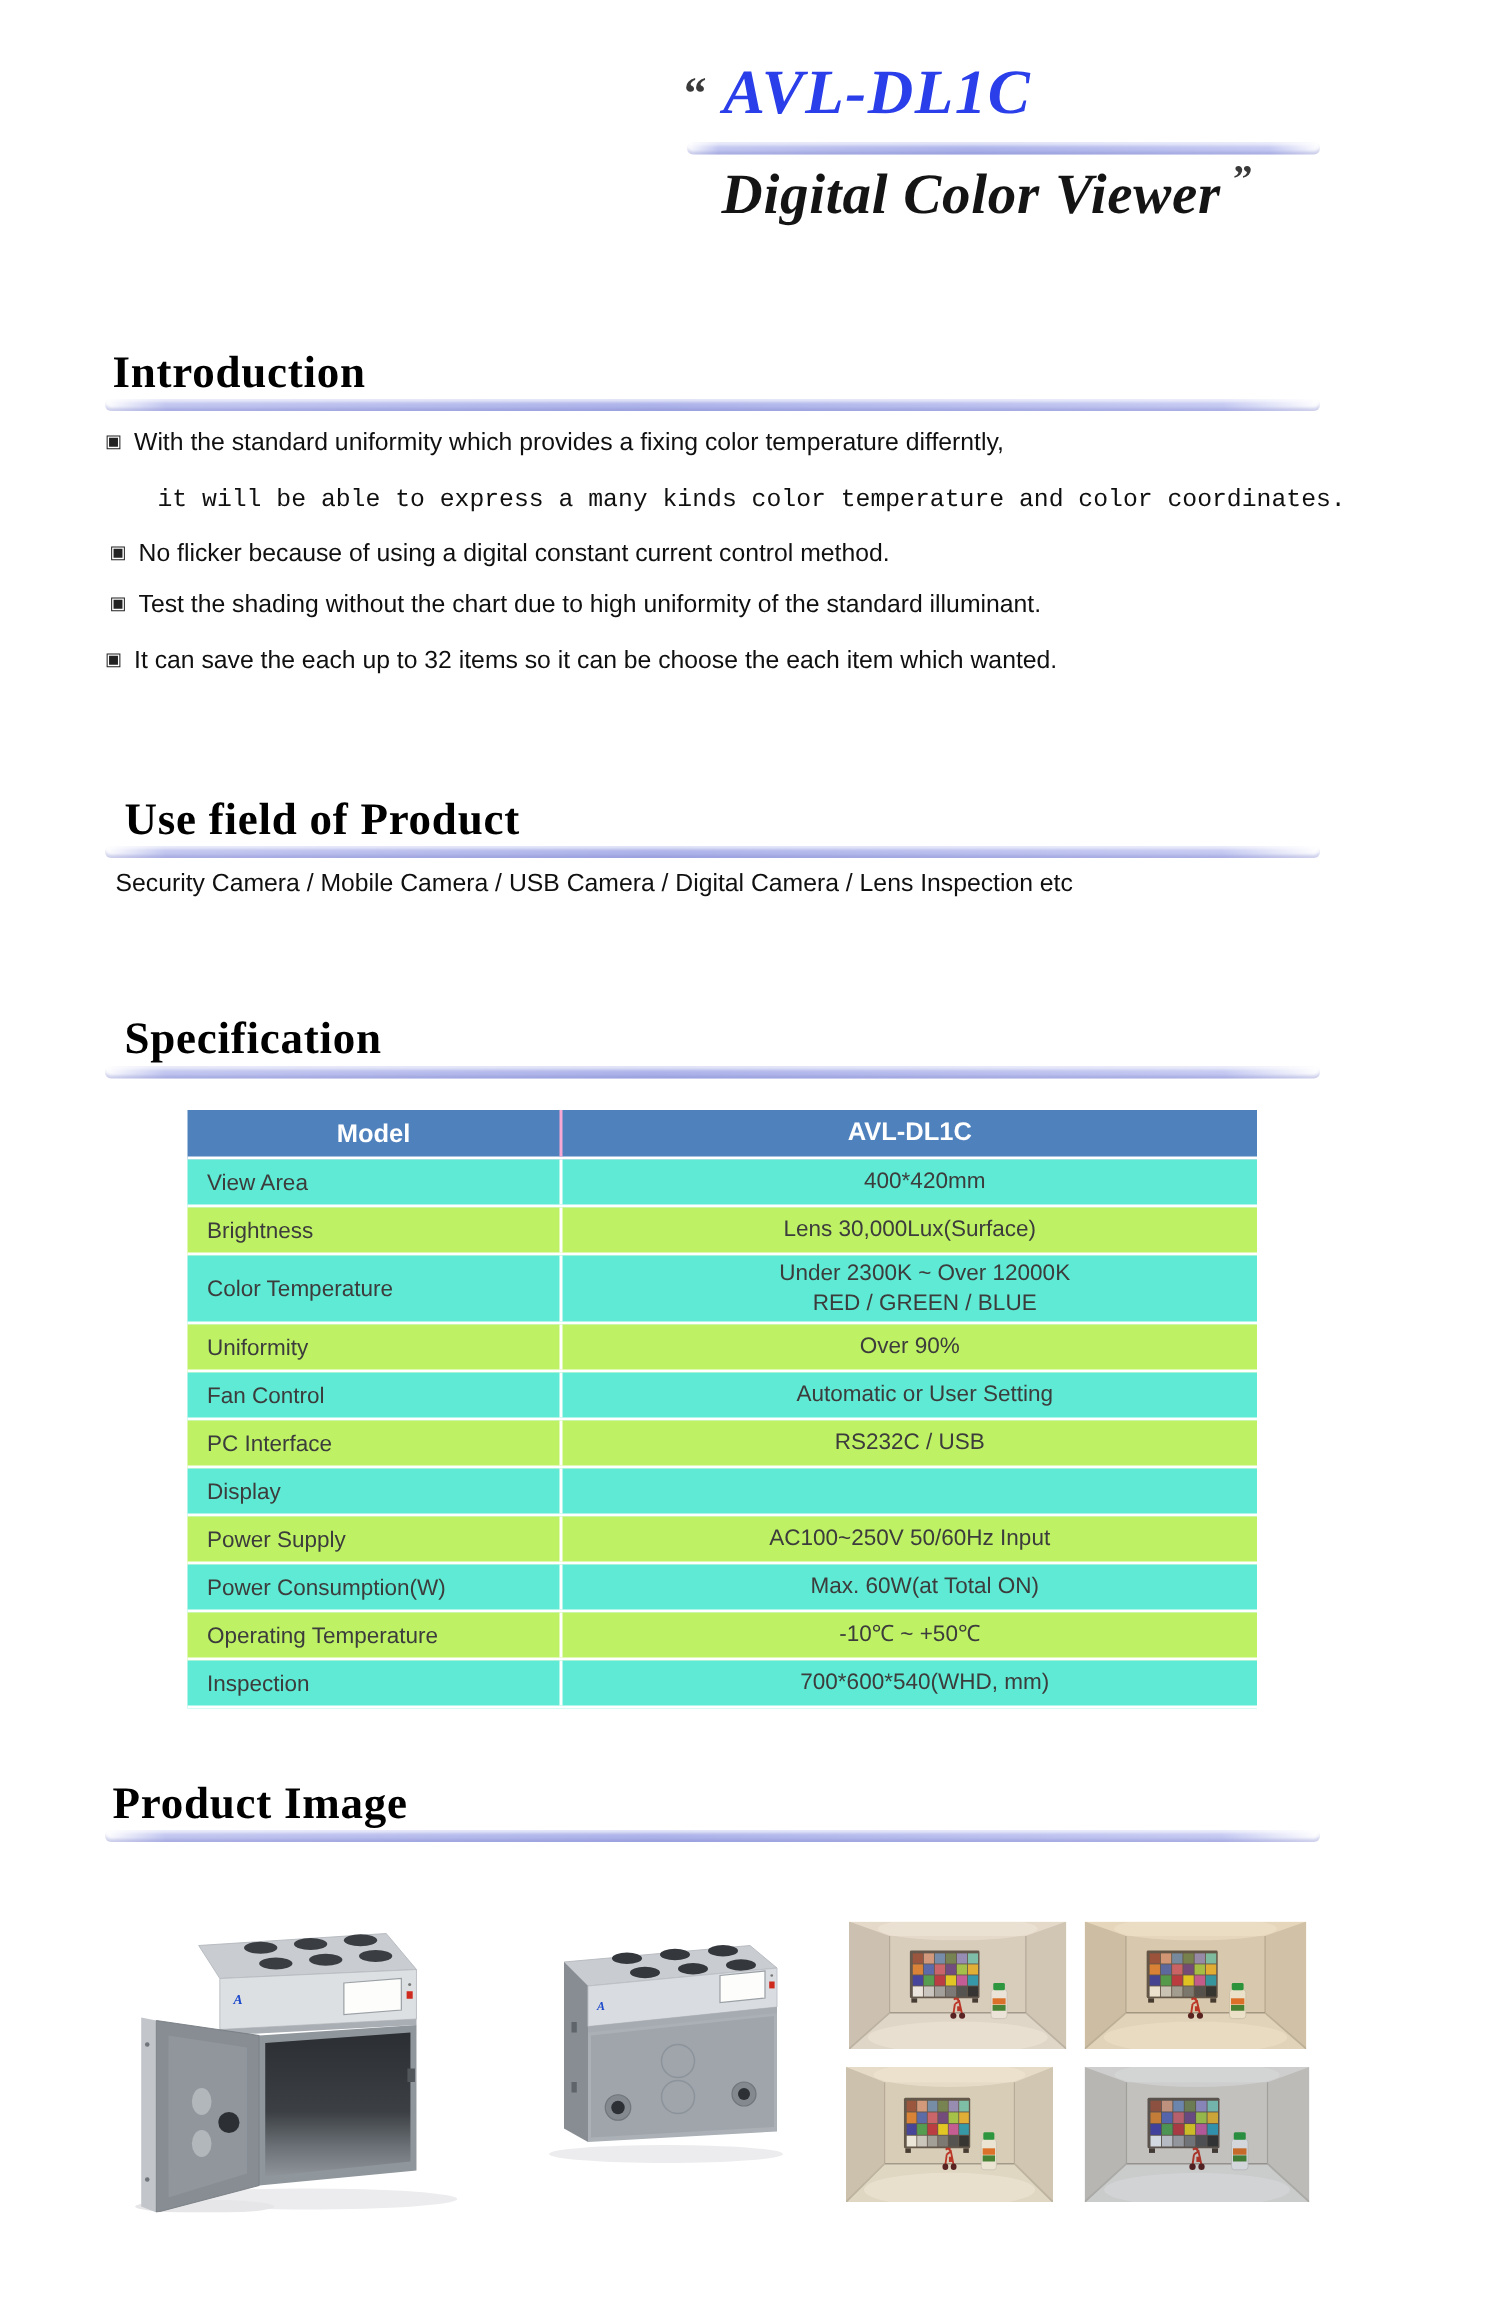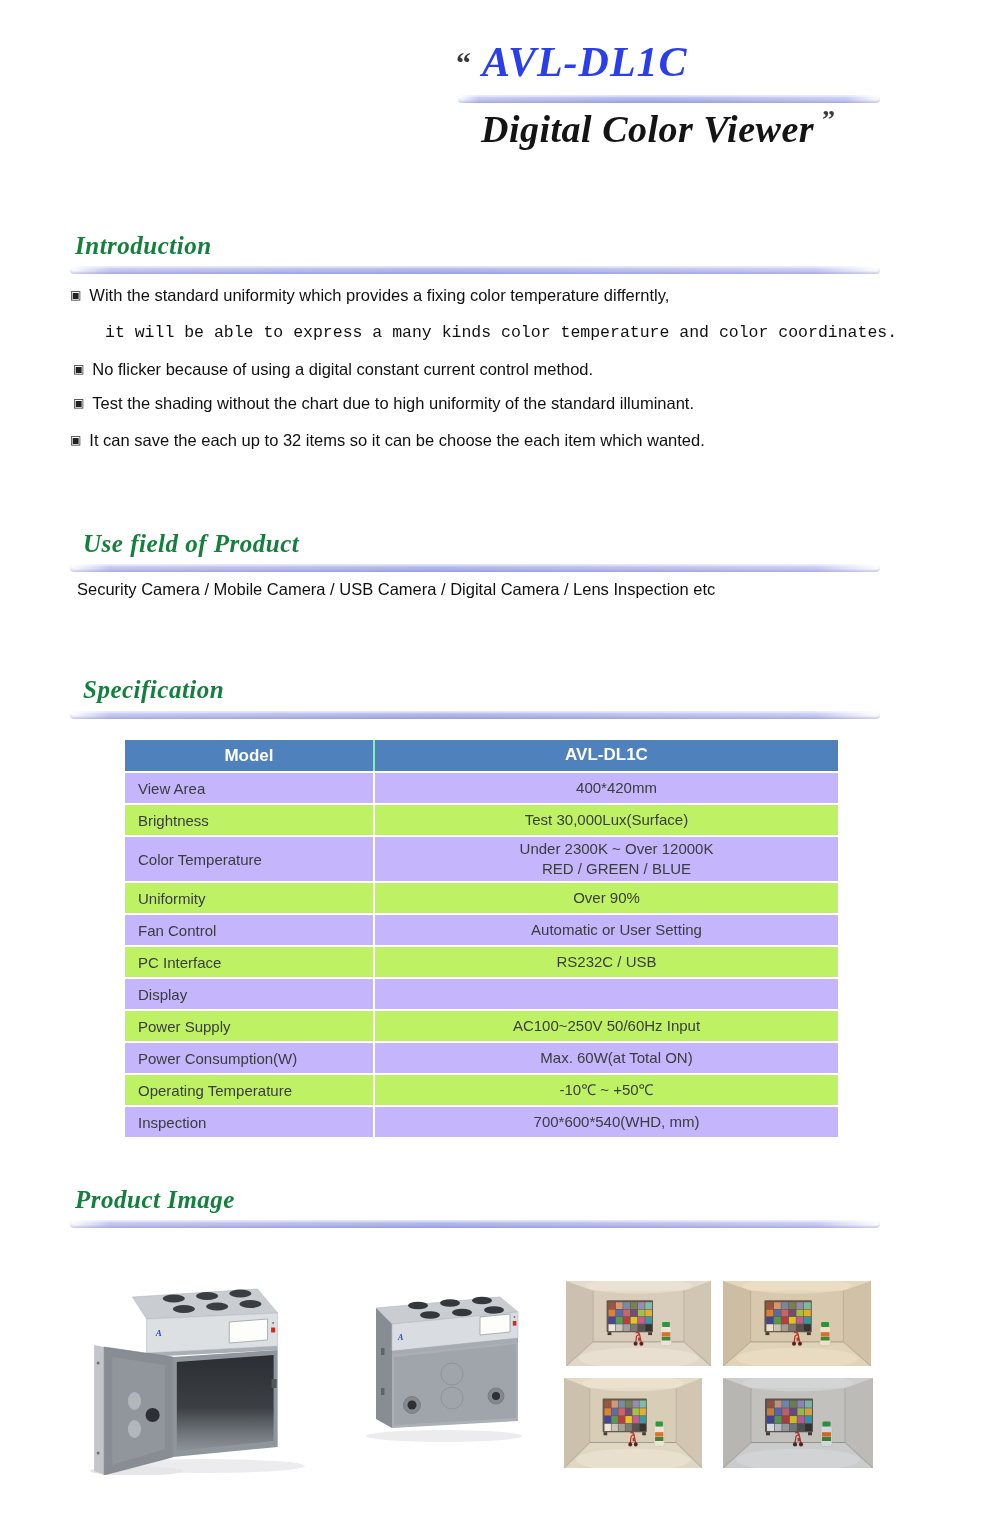--- a/index.html
+++ b/index.html
@@ -13,36 +13,36 @@
       font-style:italic;font-weight:bold;font-size:42px;color:#2a3eea;letter-spacing:1px;}
   .title-product{position:absolute;left:481px;top:105px;font-family:"Liberation Serif",serif;
       font-style:italic;font-weight:bold;font-size:38px;color:#141414;letter-spacing:0.5px;}
   .title-closequote{font-size:26px;vertical-align:14px;margin-left:8px;font-style:normal;}
 
   .divider{position:absolute;height:8px;border-radius:4px;
       background:linear-gradient(to right, rgba(185,190,238,0) 0%, #c3c7f0 5%,
                  #aeb4ea 45%, #c6caf2 92%, rgba(185,190,238,0) 100%);
       box-shadow:inset 0 2px 2px rgba(255,255,255,.65), inset 0 -2px 2px rgba(120,126,200,.35);}
 
-  .sec-h{position:absolute;font-family:"Liberation Serif",serif;font-style:italic;
-      font-weight:bold;font-size:25px;color:#15803d;letter-spacing:0.5px;}
+  .sec-h{position:absolute;font-family:"Liberation Serif",serif;
+      font-weight:bold;font-size:30px;color:#000000;letter-spacing:0.5px;}
 
   .bullet{position:absolute;font-size:16.5px;color:#101010;white-space:nowrap;}
   .bul{font-size:12px;position:relative;top:-2px;margin-right:8px;color:#222;}
   .plain{position:absolute;font-size:16.5px;color:#101010;white-space:nowrap;}
 
   
   .spec-table{position:absolute;left:125px;top:740px;width:713px;font-size:15px;color:#3c3c3c;}
   .tr{display:flex;height:32px;border-bottom:2px solid #fff;box-sizing:border-box;}
   .tr.tall{height:46px;}
   .tr .c1{width:250px;flex:none;display:flex;align-items:center;border-right:2px solid #fff;box-sizing:border-box;}
   .tr .c2{flex:1;display:flex;flex-direction:column;align-items:center;justify-content:center;text-align:center;line-height:1.35;}
   .tr.th{height:33px;background:#4f81bd;color:#fff;font-weight:bold;font-size:17px;}
-  .tr.th .c1{justify-content:center;border-right:2px solid #86efac;}
-  .tr.dark{background:#c4b5fd;gap:20px;}
+  .tr.th .c1{justify-content:center;border-right:2px solid #f9a8d4;}
+  .tr.dark{background:#5eead4;gap:20px;}
   .tr.light{background:#bef264;}
   .lbl{padding-left:13px;}
 
   
   .photo{position:absolute;overflow:hidden;}
   .photo svg{position:absolute;left:0;top:0;width:100%;height:100%;}
   .tint{position:absolute;left:0;top:0;right:0;bottom:0;background:var(--tint,transparent);
         mix-blend-mode:multiply;opacity:.55;pointer-events:none;}
 </style>
 </head>
@@ -85,21 +85,21 @@
     <div class="tr th">
       <div class="c1">Model</div>
       <div class="c2">AVL-DL1C</div>
     </div>
     <div class="tr dark">
       <div class="c1 lbl">View Area</div>
       <div class="c2">400*420mm</div>
     </div>
     <div class="tr light">
       <div class="c1 lbl">Brightness</div>
-      <div class="c2">Test 30,000Lux(Surface)</div>
+      <div class="c2">Lens 30,000Lux(Surface)</div>
     </div>
     <div class="tr dark tall">
       <div class="c1 lbl">Color Temperature</div>
       <div class="c2">
         <div>Under 2300K ~ Over 12000K</div>
         <div>RED / GREEN / BLUE</div>
       </div>
     </div>
     <div class="tr light">
       <div class="c1 lbl">Uniformity</div>

